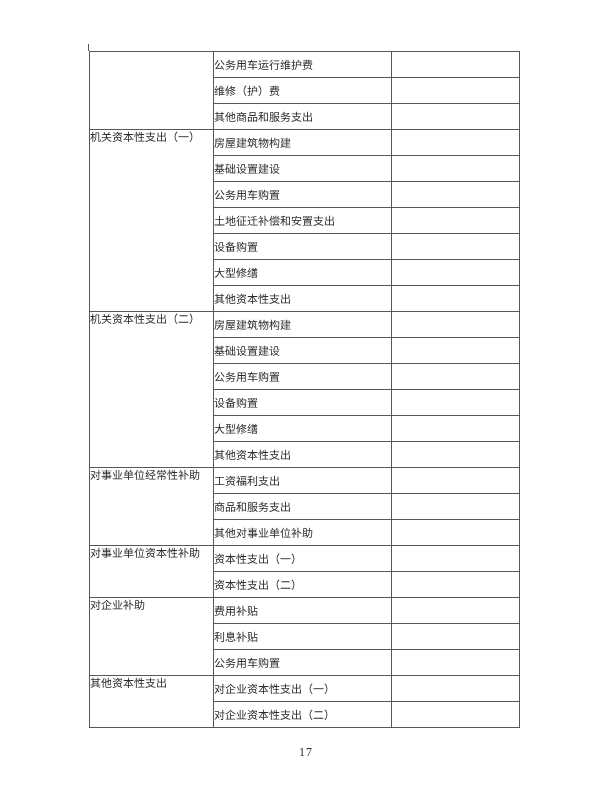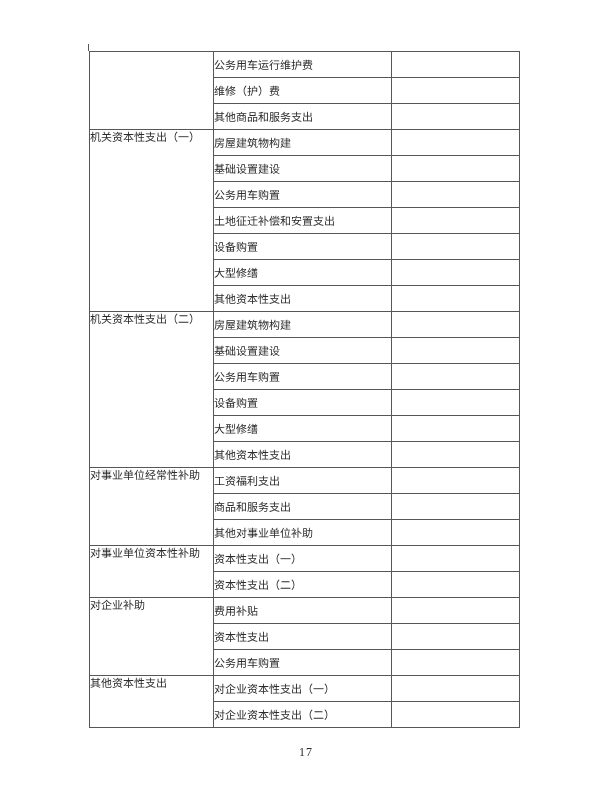--- a/index.html
+++ b/index.html
@@ -175,21 +175,21 @@
         <td class="c2">资本性支出（二）</td>
         <td class="c3"></td>
       </tr>
 
       <tr>
         <td class="c1" rowspan="3">对企业补助</td>
         <td class="c2">费用补贴</td>
         <td class="c3"></td>
       </tr>
       <tr>
-        <td class="c2">资本性支出</td>
+        <td class="c2">利息补贴</td>
         <td class="c3"></td>
       </tr>
       <tr>
         <td class="c2">公务用车购置</td>
         <td class="c3"></td>
       </tr>
 
       <tr>
         <td class="c1 no-bottom" rowspan="2">其他资本性支出</td>
         <td class="c2">对企业资本性支出（一）</td>

